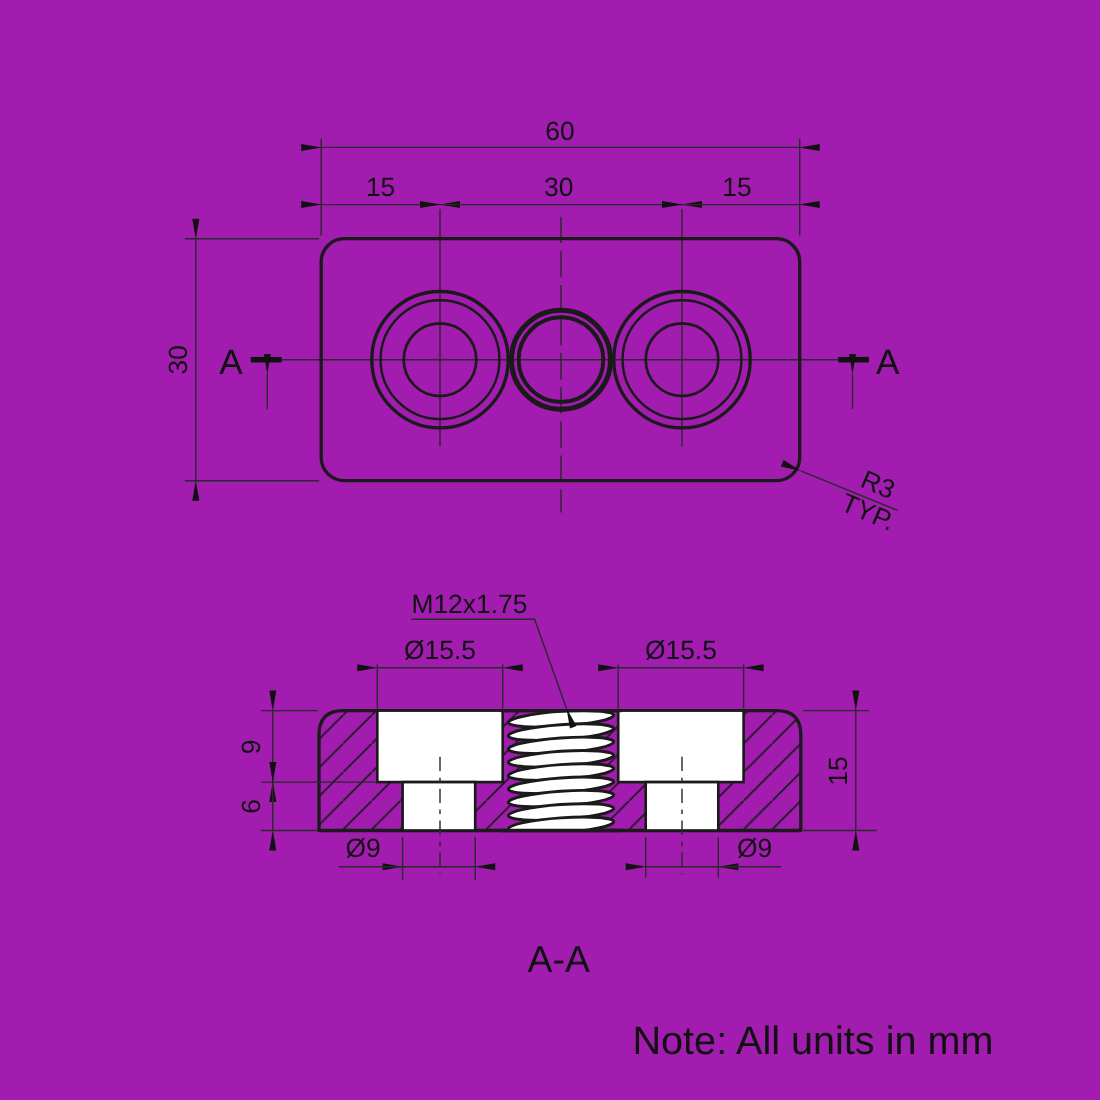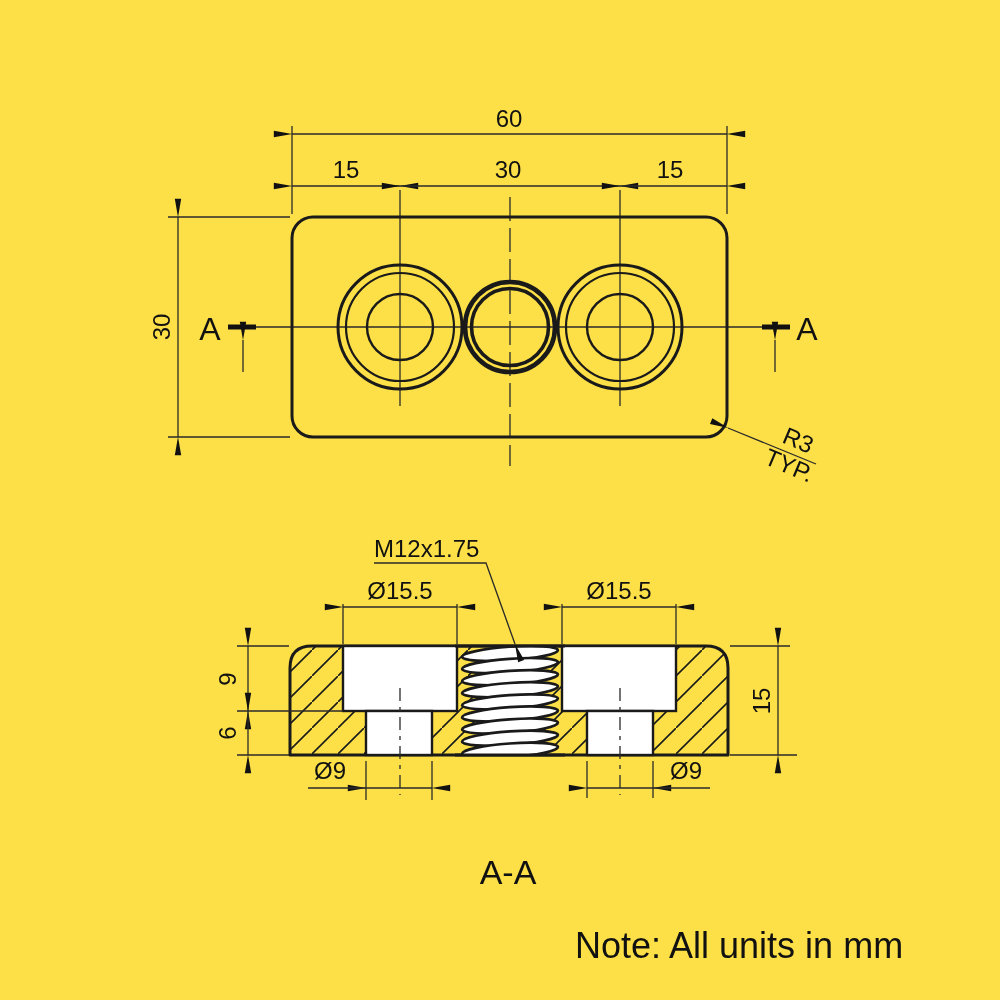--- a/index.html
+++ b/index.html
@@ -1,16 +1,16 @@
 <!DOCTYPE html>
 <html><head>
 <meta charset="utf-8">
 <style>
   html,body{margin:0;padding:0;background:#ffffff;}
-  .canvas{position:relative;width:1000px;height:1000px;background:#fde047;overflow:hidden;
+  .canvas{position:relative;width:1000px;height:1000px;background:#a21caf;overflow:hidden;
           font-family:"Liberation Sans", sans-serif;}
   svg{display:block}
   .outline{fill:none;stroke:#1a1a1a;stroke-width:3;stroke-linejoin:round;}
   .thin{fill:none;stroke:#2a2a2a;stroke-width:1.3;}
   .dash{stroke-dasharray:24 7;}
   .cdash{stroke-dasharray:13 6 4 6;}
   .tick{stroke:#111;stroke-width:5;}
   .white{fill:#ffffff;stroke:#1a1a1a;stroke-width:2.4;}
   .coil{fill:#ffffff;stroke:#1a1a1a;stroke-width:2.7;}
   .dimtxt{font-size:24px;fill:#111;}

